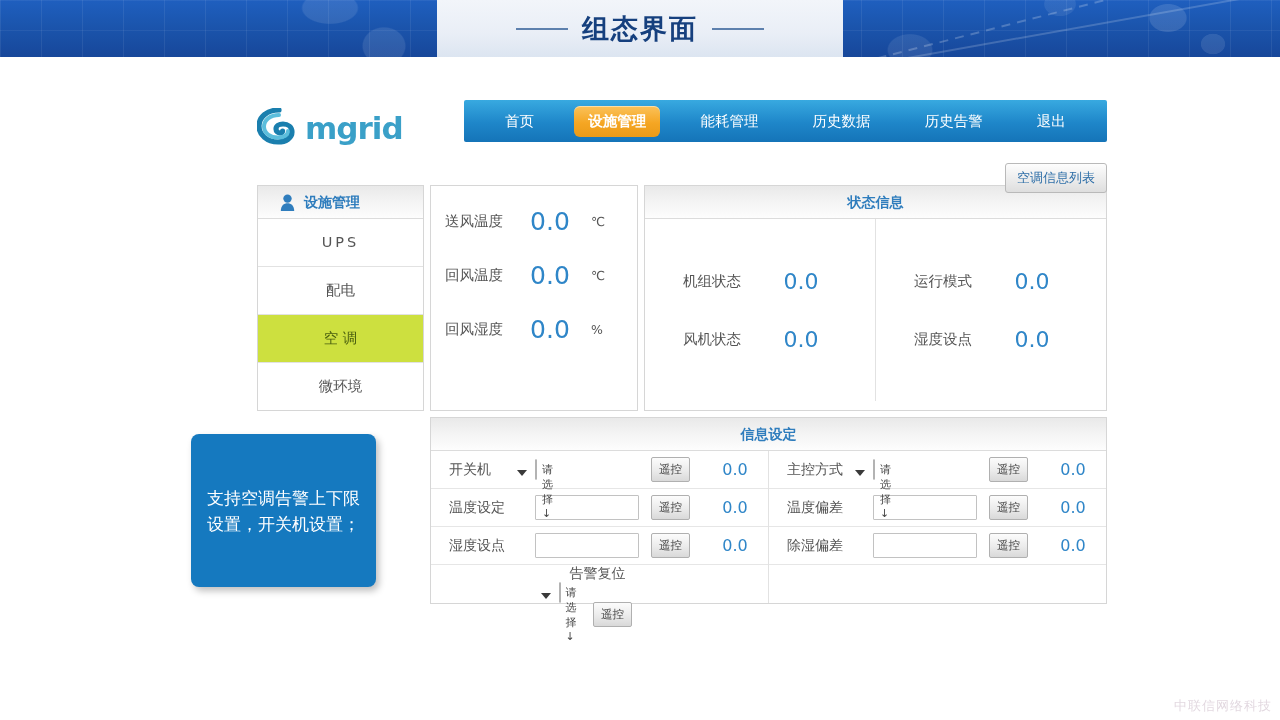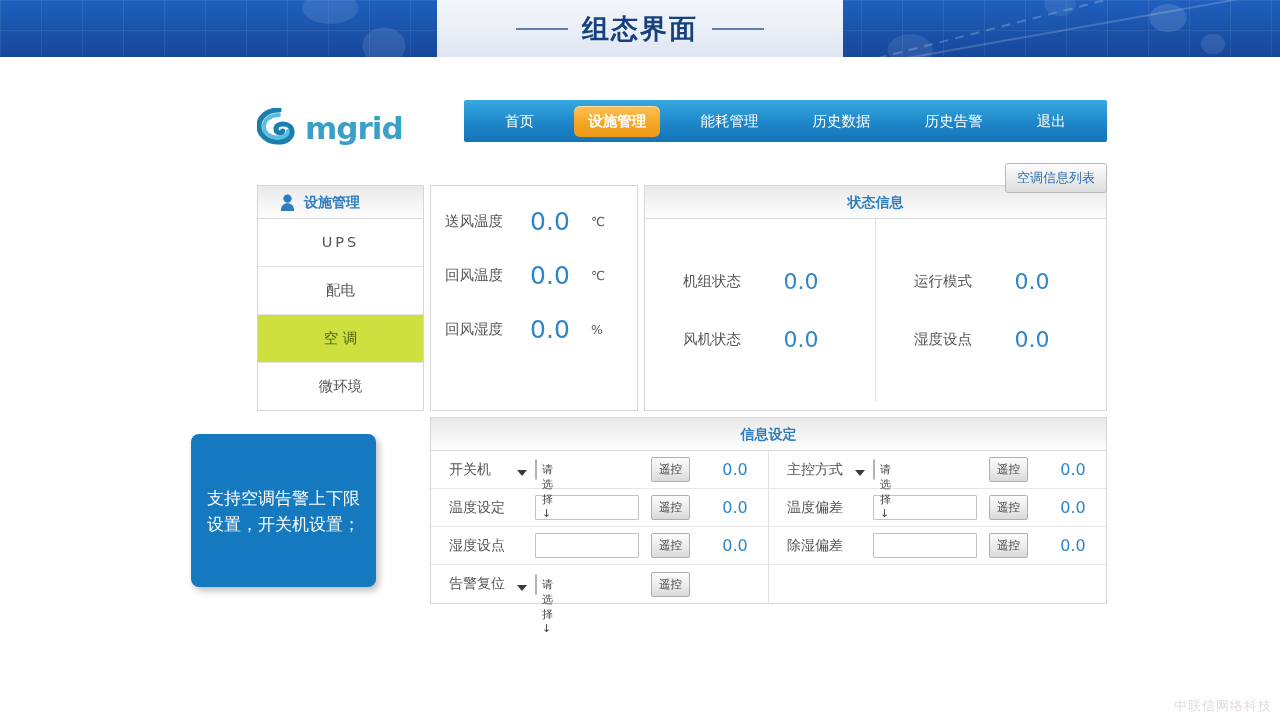--- a/index.html
+++ b/index.html
@@ -120,21 +120,21 @@
   .status-row { display: flex; align-items: center; height: 58px; justify-content: center; }
   .status-label { font-size: 14.5px; color: #555; width: 82px; text-align: left; }
   .status-value { font-size: 22px; color: #2f86c8; width: 72px; text-align: center; }
 
   
   .settings { margin-top: 6px; margin-left: 173px; width: 677px; border: 1px solid #d6d6d6; background: #fff; box-sizing: border-box; }
   .settings-body { display: flex; }
   .set-col { flex: 1; }
   .set-col.first { border-right: 1px solid #e2e2e2; }
   .set-row { display: flex; align-items: center; height: 38px; border-bottom: 1px solid #e6e6e6; padding-left: 18px; box-sizing: border-box; }
-  .set-row:last-child { border-bottom: none; }
+  .set-row:last-child { border-bottom: none; flex-direction: column; }
   .set-label { font-size: 14px; color: #555; width: 78px; }
   .set-control { width: 108px; margin-left: 8px; }
   .select {
     position: relative; height: 25px; width: 104px; box-sizing: border-box;
     background: linear-gradient(180deg, #f7f7f7 0%, #e6e6e6 55%, #d3d3d3 100%);
     border: 1px solid #b3b3b3; border-radius: 2px; cursor: pointer;
   }
   .select-text { position: absolute; left: 6px; top: 2px; font-size: 11px; color: #444; }
   .select-arrow {
     position: absolute; right: 9px; top: 10px;

